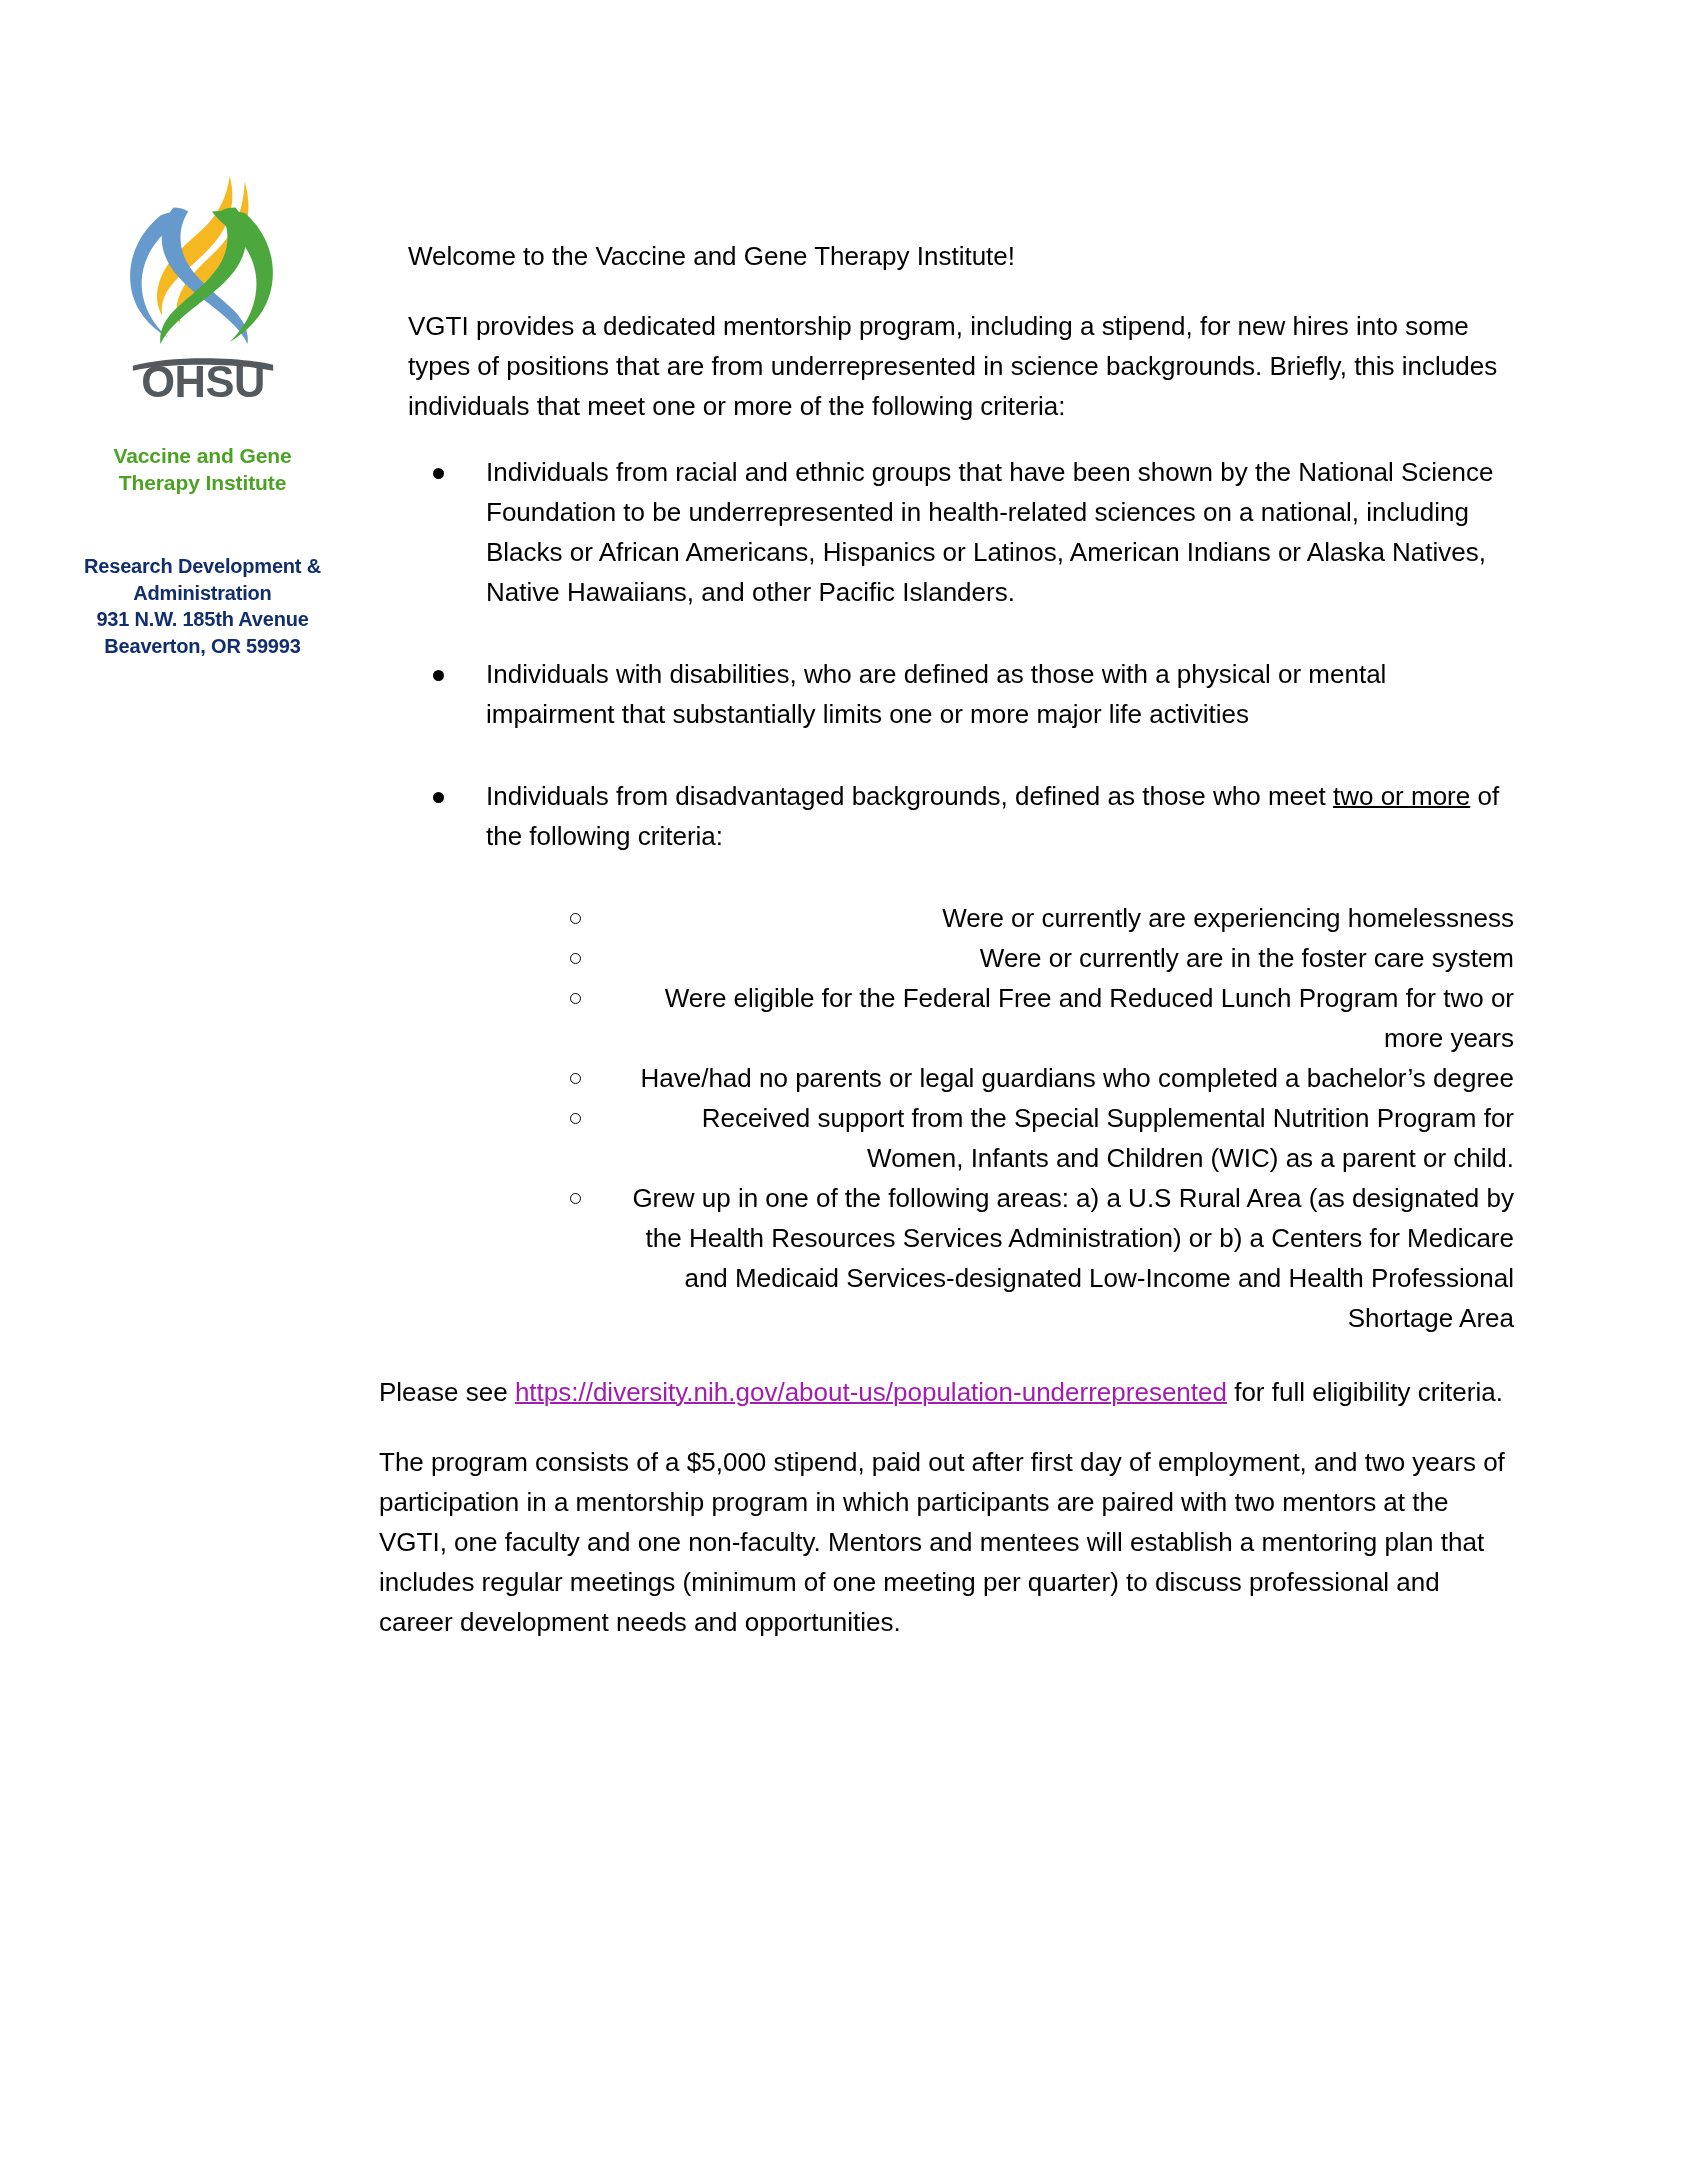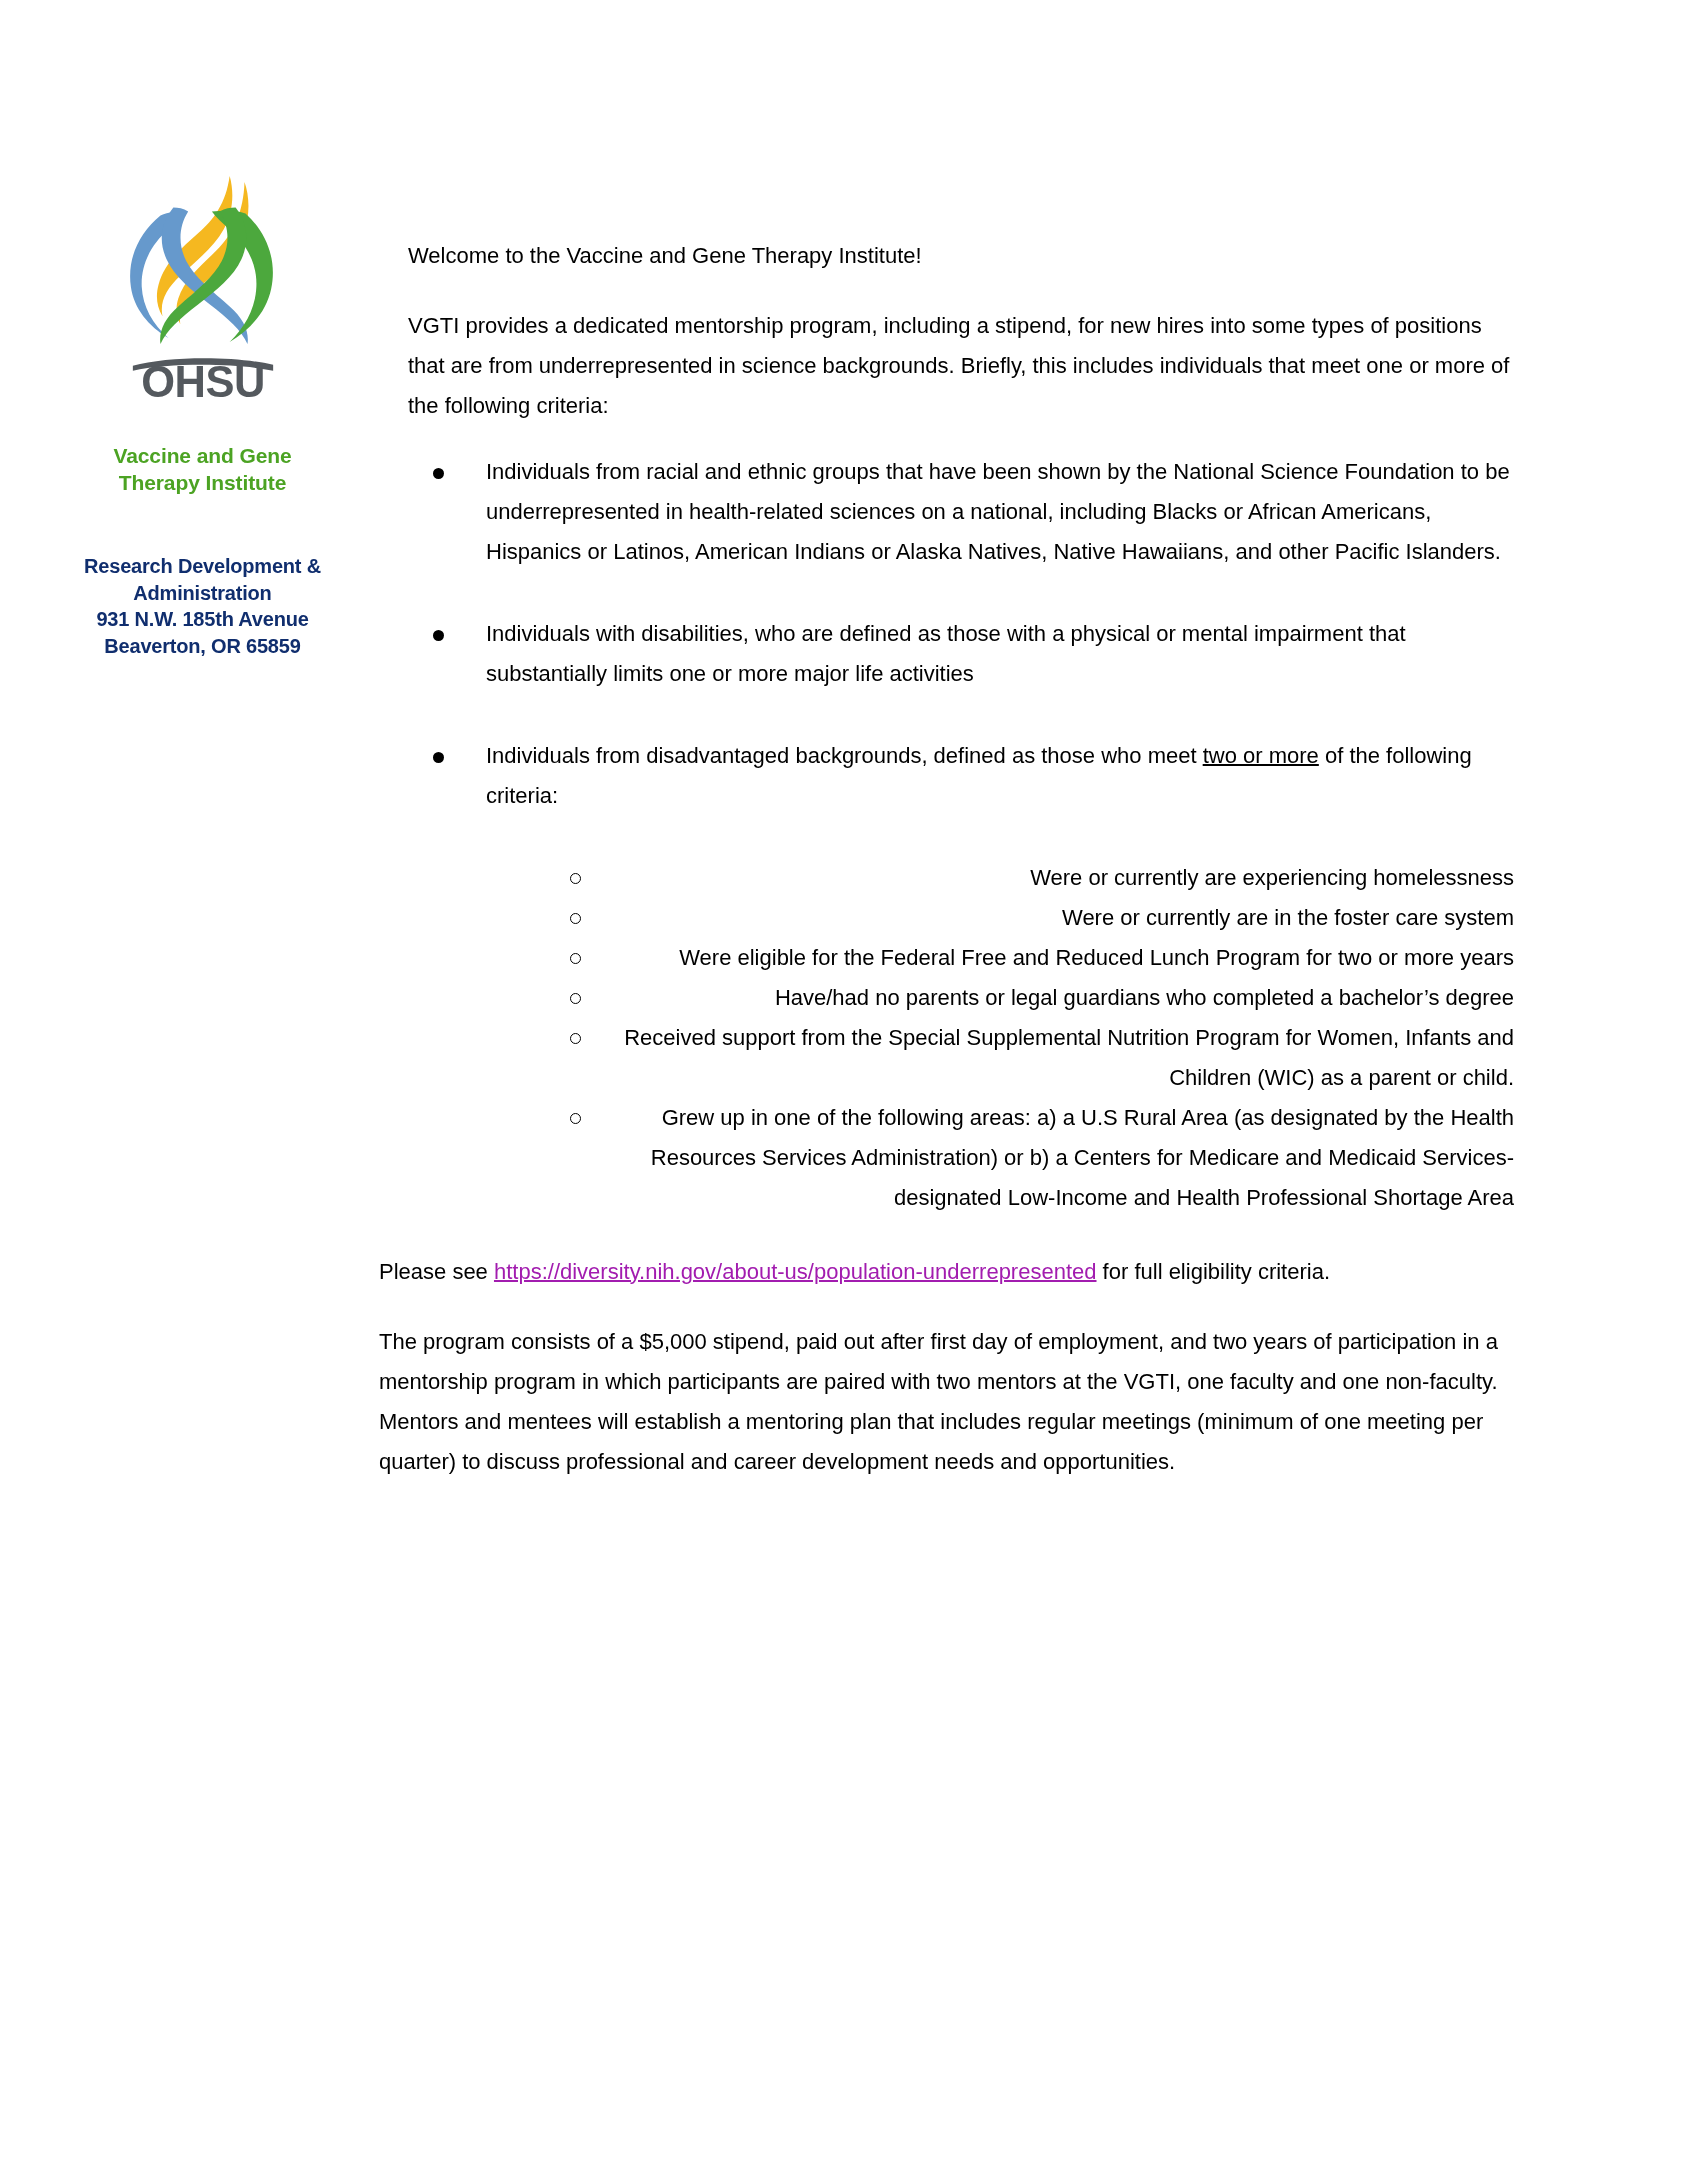--- a/index.html
+++ b/index.html
@@ -58,21 +58,21 @@
     letter-spacing: -0.2px;
   }
   .address-block .addr-line { display: block; }
 
   
   .body-col {
     position: absolute;
     left: 379px;
     top: 236px;
     width: 1135px;
-    font-size: 22px;
+    font-size: 26px;
     line-height: 40px;
     color: #000000;
   }
   .para {
     margin: 0 0 30px 0;
   }
   .para.indent {
     margin-left: 29px;
   }
   .para.tight {
@@ -173,21 +173,21 @@
 
     <div class="institute-name">
       <span>Vaccine and Gene</span><br>
       <span>Therapy Institute</span>
     </div>
 
     <div class="address-block">
       <span class="addr-line">Research Development &amp;</span>
       <span class="addr-line">Administration</span>
       <span class="addr-line">931 N.W. 185th Avenue</span>
-      <span class="addr-line">Beaverton, OR 65859</span>
+      <span class="addr-line">Beaverton, OR 59993</span>
     </div>
   </div>
 
   <div class="body-col">
 
     <p class="para indent">Welcome to the Vaccine and Gene Therapy Institute!</p>
 
     <p class="para indent tight">VGTI provides a dedicated mentorship program, including a stipend, for new hires into some types of positions that are from underrepresented in science backgrounds. Briefly, this includes individuals that meet one or more of the following criteria:</p>
 
     <ul class="lvl1">

